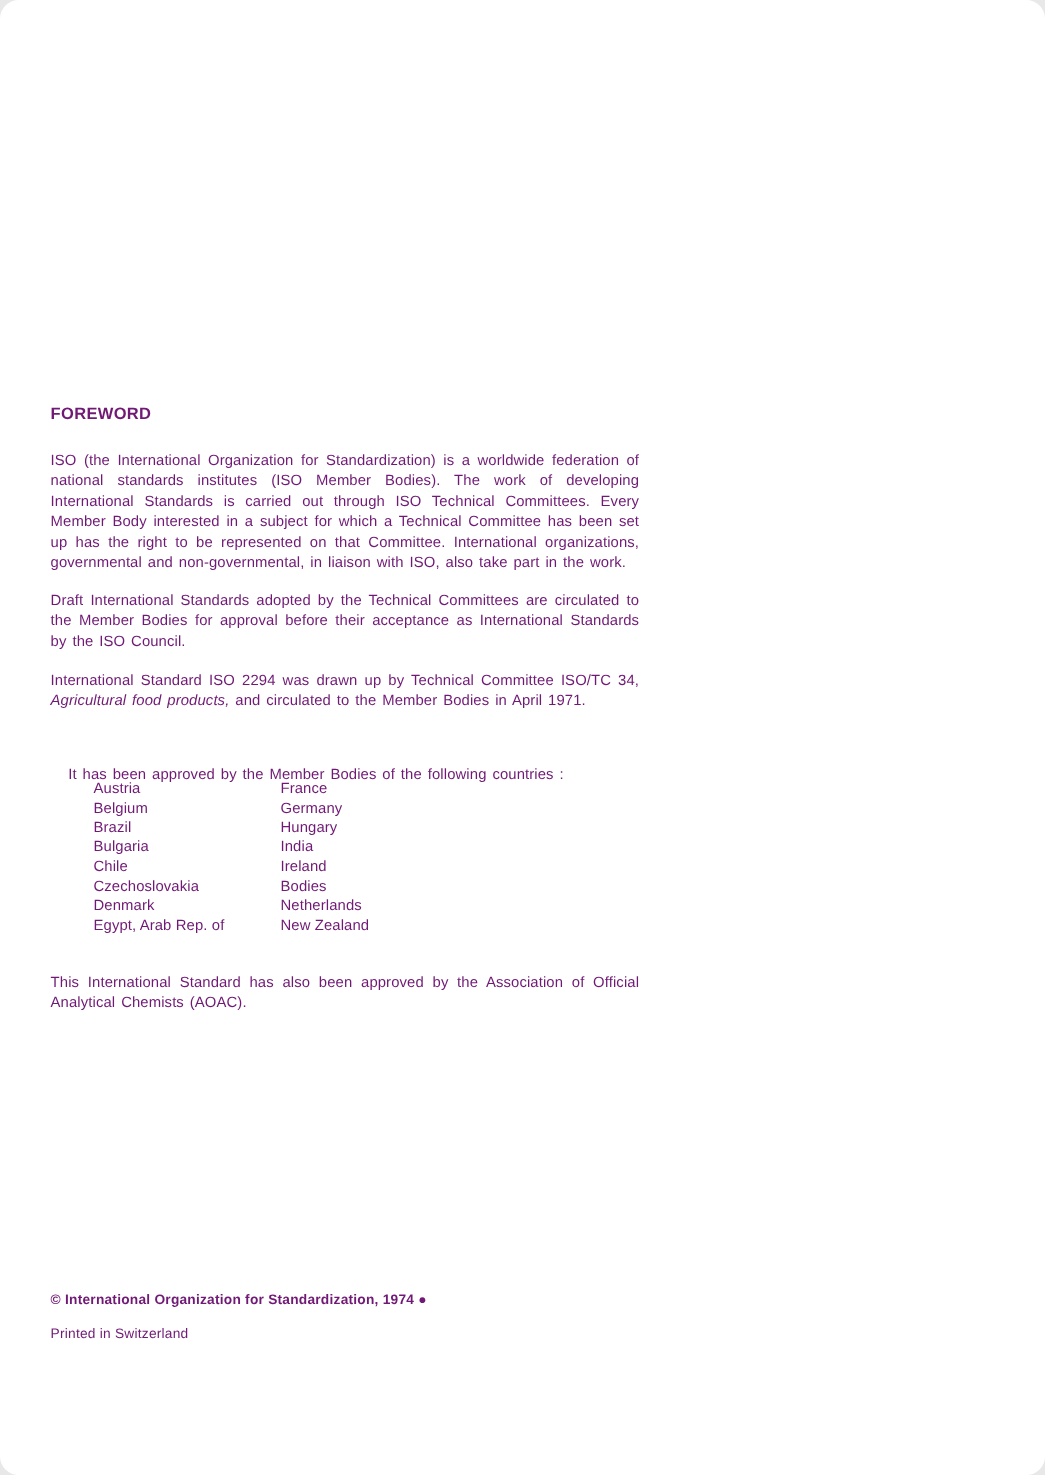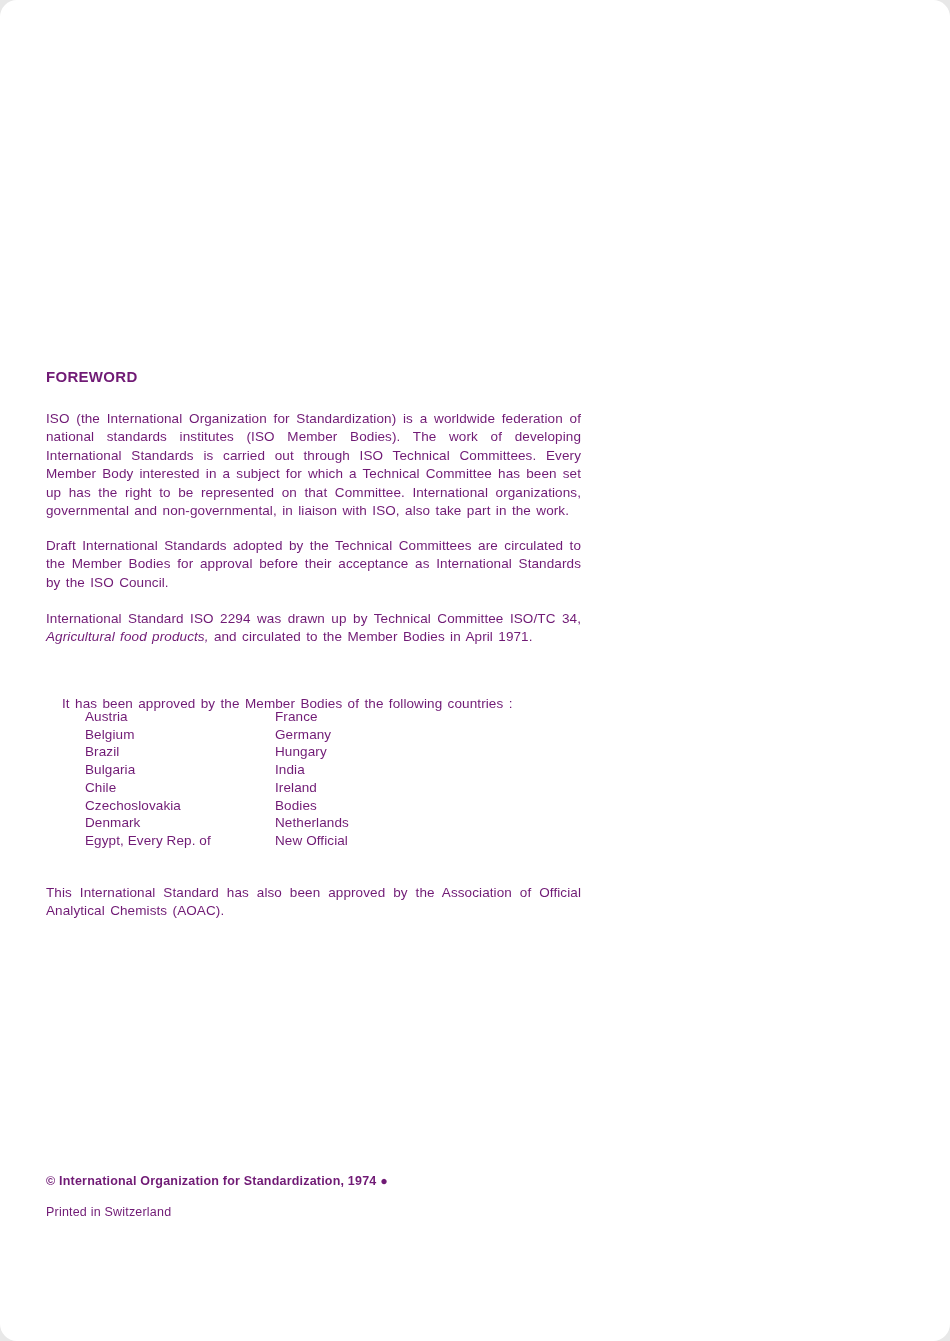--- a/index.html
+++ b/index.html
@@ -51,21 +51,21 @@
     top: 708px;
     width: 600px;
     display: flex;
   }
   .country-col {
     font-size: 13.5px;
     line-height: 17.7px;
     letter-spacing: 0.1px;
   }
   .col-1 { width: 170px; }
-  .col-2 { width: 170px; margin-left: 20px; }
+  .col-2 { width: 170px; }
   .col-3 { width: 200px; }
   .post1 { top: 870px; }
   .post2 {
     left: 46px;
     top: 927px;
     font-size: 13.5px;
     letter-spacing: 0.1px;
     word-spacing: 1px;
   }
   .copyright {
@@ -100,31 +100,31 @@
 
   <div class="abs countries">
     <div class="country-col col-1">
       <div>Austria</div>
       <div>Belgium</div>
       <div>Brazil</div>
       <div>Bulgaria</div>
       <div>Chile</div>
       <div>Czechoslovakia</div>
       <div>Denmark</div>
-      <div>Egypt, Every Rep. of</div>
+      <div>Egypt, Arab Rep. of</div>
     </div>
     <div class="country-col col-2">
       <div>France</div>
       <div>Germany</div>
       <div>Hungary</div>
       <div>India</div>
       <div>Ireland</div>
       <div>Bodies</div>
       <div>Netherlands</div>
-      <div>New Official</div>
+      <div>New Zealand</div>
     </div>
   </div>
 
   <p class="abs body-text post1">This International Standard has also been approved by the Association of Official Analytical Chemists (AOAC).</p>
 
 
   <div class="abs copyright">© International Organization for Standardization, 1974 ●</div>
 
   <div class="abs printed">Printed in Switzerland</div>
 

